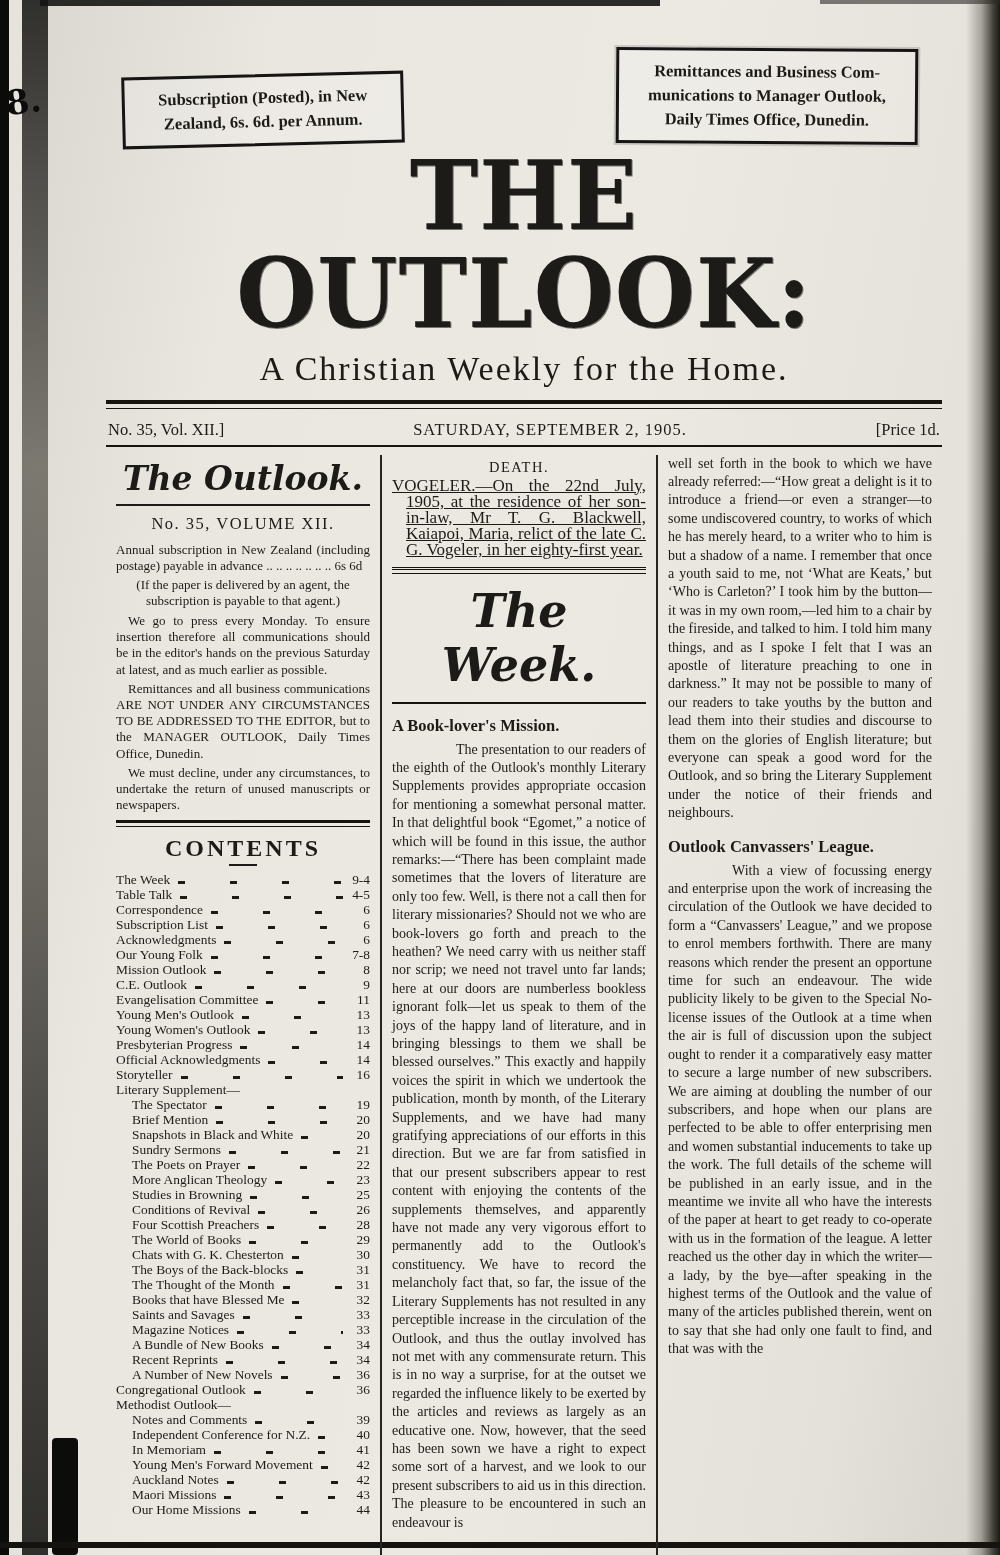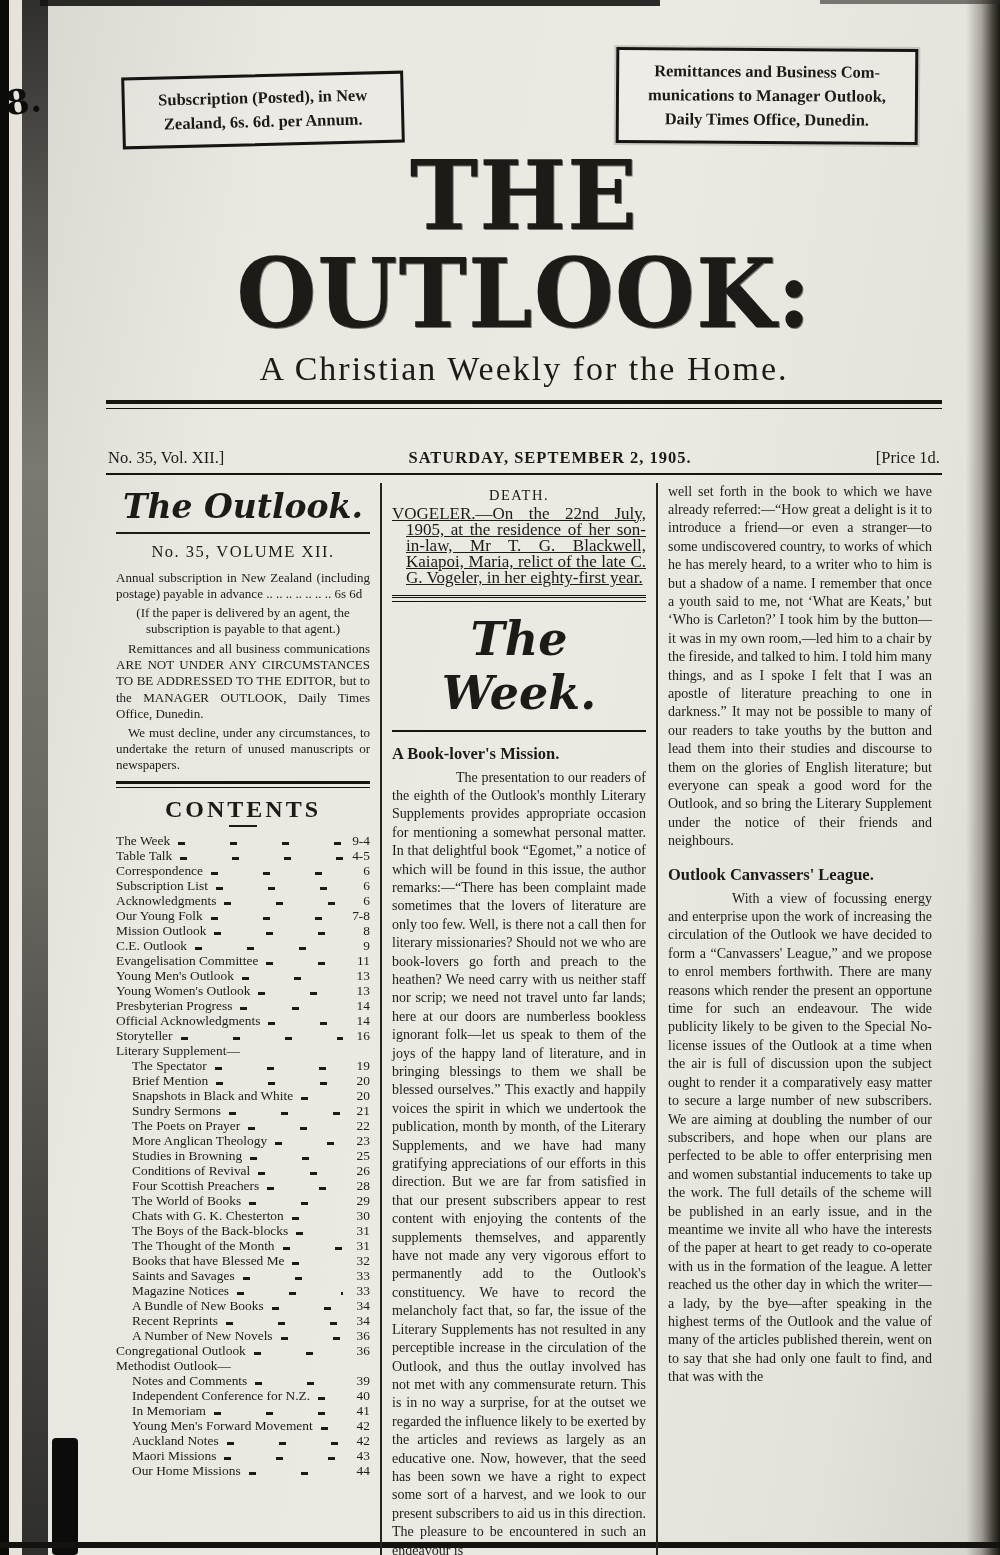--- a/index.html
+++ b/index.html
@@ -26,21 +26,21 @@
   .notice-box{border:3px solid #161513;padding:9px 12px;text-align:center;font-weight:bold;
       font-size:16.5px;line-height:1.45;background:rgba(255,255,255,.14);}
   .box-left{width:252px;margin-left:16px;margin-top:26px;transform:rotate(-1.4deg);}
   .box-right{width:272px;margin-right:24px;transform:rotate(.4deg);box-shadow:0 0 0 2px rgba(22,21,19,.15);}
   .paper-title{margin-top:6px;text-align:center;font-family:"DejaVu Serif",serif;font-weight:bold;
       font-size:92px;line-height:1.02;letter-spacing:1px;transform:scaleY(1.04);
       text-shadow:1px 1px 0 rgba(20,20,18,.55);}
   .paper-subtitle{margin-top:10px;text-align:center;font-size:34px;letter-spacing:2px;}
   .rule-double{margin-top:12px;border-top:4px solid #15140f;border-bottom:1px solid #15140f;height:4px;}
   .dateline{display:flex;justify-content:space-between;align-items:baseline;padding:11px 2px 5px;font-size:16.5px;}
-  .dateline .mid{font-weight:bold;letter-spacing:1px;margin-top:28px;}
+  .dateline .mid{font-weight:normal;letter-spacing:1px;}
   .rule-thin{border-top:2px solid #15140f;}
   .columns{display:flex;margin-top:8px;height:1182px;}
   .col{overflow:hidden;padding:0 10px;box-sizing:border-box;}
   .col-left{width:276px;border-right:2px solid #26241f;}
   .col-mid{width:276px;border-right:2px solid #26241f;}
   .col-right{flex:1;}
   
   .masthead{font-family:"DejaVu Serif",serif;font-weight:bold;font-style:italic;
       font-size:33px;text-align:center;margin:4px 0 6px;}
   .rule1{border-top:2px solid #1d1b18;margin:2px 0;}
@@ -106,20 +106,21 @@
 
       <div class="col col-left">
         <div class="masthead">The Outlook.</div>
         <div class="rule1"></div>
         <div class="volume">No. 35, VOLUME XII.</div>
         <p class="sub-para">Annual subscription in New Zealand (including postage) payable in advance  ..  ..  ..  ..  ..  ..  ..  6s 6d</p>
         <p class="agent">(If the paper is delivered by an agent, the subscription is payable to that agent.)</p>
 
         <div class="notices">
 
+        <p>We go to press every Monday.  To ensure insertion therefore all communications should be in the editor's hands on the previous Saturday at latest, and as much earlier as possible.</p>
             <p>Remittances and all business communications ARE NOT UNDER ANY CIRCUMSTANCES TO BE ADDRESSED TO THE EDITOR, but to the MANAGER OUTLOOK, Daily Times Office, Dunedin.</p>
             <p>We must decline, under any circumstances, to undertake the return of unused manuscripts or newspapers.</p>
           </div>
 
         <div class="rule-double2"></div>
         <div class="contents-title">CONTENTS</div>
         <div class="contents-dash"></div>
 
         <div class="toc">
 

